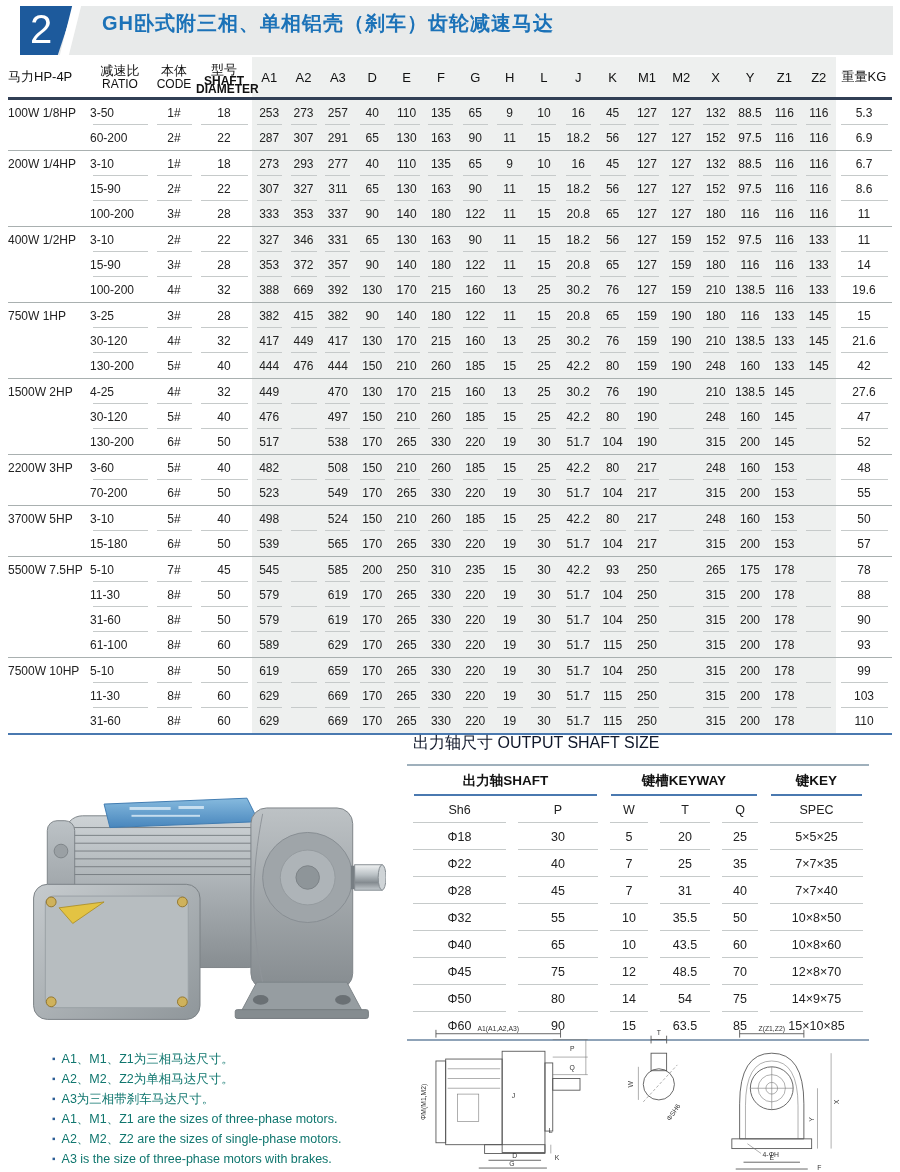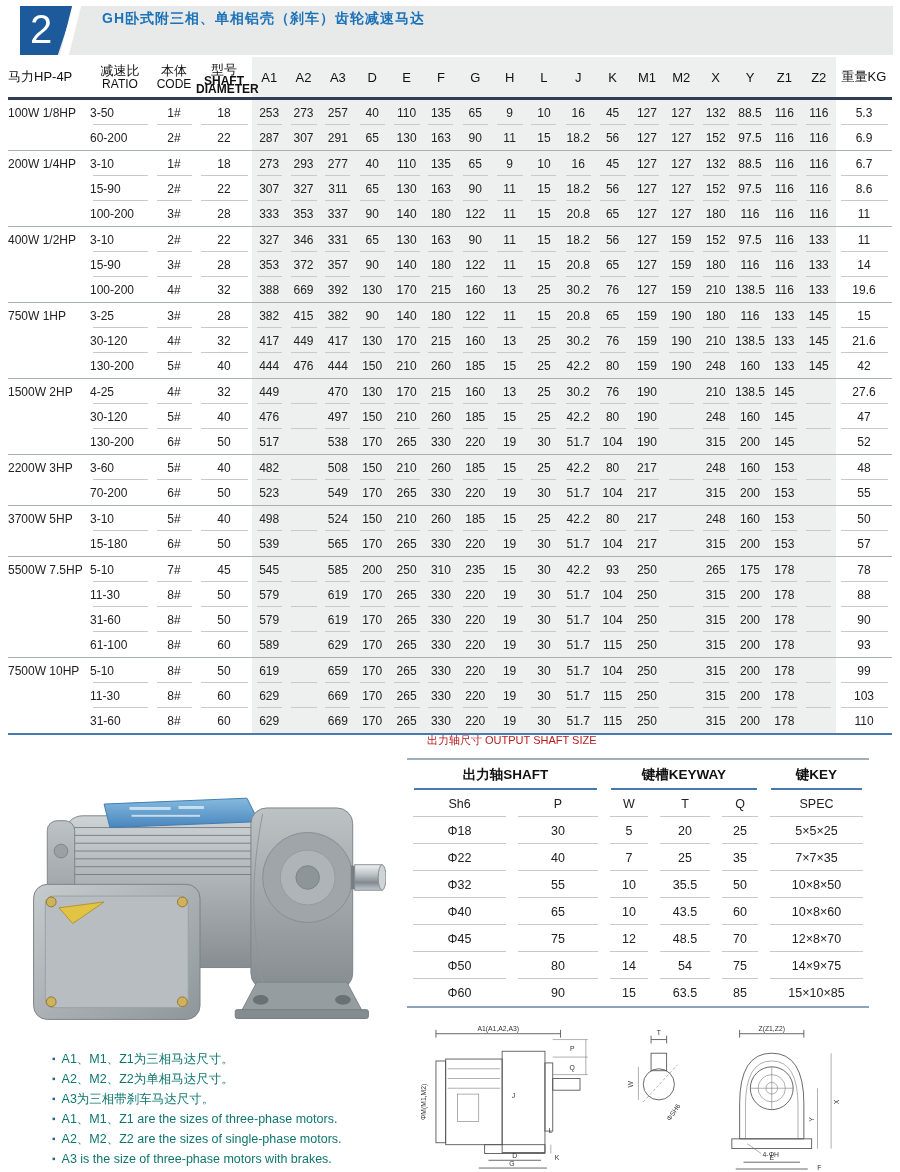--- a/index.html
+++ b/index.html
@@ -5,21 +5,21 @@
   html,body{margin:0;padding:0;background:#ffffff;}
   .page{position:relative;width:900px;height:1172px;background:#fff;overflow:hidden;
         font-family:"Liberation Sans","DejaVu Sans",sans-serif;color:#222;}
 
   
   .top-band{position:absolute;left:20px;top:6px;width:873px;height:49px;background:#e8eaea;}
   .num-box{position:absolute;left:0;top:0;width:54px;height:49px;background:#1d5a9c;
            clip-path:polygon(0 0,100% 0,70% 100%,0 100%);color:#fff;font-size:40px;
            line-height:46px;padding-left:10px;box-sizing:border-box;}
   .band-slash{position:absolute;left:46px;top:0;width:9px;height:49px;background:#fff;transform:skewX(-14deg);}
-  .title-zh{position:absolute;left:82px;top:4px;font-size:14px;font-weight:bold;color:#1b72b8;letter-spacing:1px;}
+  .title-zh{position:absolute;left:82px;top:4px;font-size:20px;font-weight:bold;color:#1b72b8;letter-spacing:1px;}
   .title-en{position:absolute;left:82px;top:29px;font-size:11px;color:#2b2b2b;}
 
   
   .spec-table{position:absolute;left:8px;top:57px;width:884px;border-collapse:collapse;
               table-layout:fixed;font-size:12px;border-bottom:2px solid #4a79b0;}
   .spec-table th{font-weight:normal;border-bottom:3px solid #313f55;height:40px;
                  vertical-align:middle;color:#111;font-size:13px;padding:0;}
   .spec-table th.dim,.spec-table td.dim{background-color:#eef0ef;}
   .spec-table th .l1{display:block;font-size:13px;line-height:15px;}
   .spec-table th .l2{display:block;font-size:12px;line-height:13px;}
@@ -35,21 +35,21 @@
   .spec-table td.ratio{text-align:left;padding-left:2px;}
   .spec-table td.power{text-align:left;background-image:none;border-bottom:1px solid #a9b0b0;
       vertical-align:top;padding-top:6px;font-size:12px;}
   .spec-table tr.gend td{background-image:none;border-bottom:1px solid #a9b0b0;}
 
   
   .lower{position:absolute;left:0;top:722px;width:900px;height:450px;}
   .photo{position:absolute;left:14px;top:50px;width:372px;height:255px;}
 
   .shaft-sec{position:absolute;left:407px;top:11px;width:468px;}
-  .shaft-title{font-size:11px;color:#b91c1c;margin:0 0 10px 20px;}
+  .shaft-title{font-size:16px;color:#0f172a;margin:0 0 10px 6px;}
   .shaft-table{width:462px;border-collapse:collapse;table-layout:fixed;
                border-top:2px solid #9fb0bc;border-bottom:2px solid #8fa3b8;font-size:12.5px;}
   .shaft-table th{font-weight:bold;color:#111;padding:0;height:30px;
       background-image:linear-gradient(#4a79b0,#4a79b0);background-repeat:no-repeat;
       background-size:calc(100% - 14px) 2px;background-position:center bottom;font-size:13.5px;}
   .shaft-table td{text-align:center;height:27px;padding:0;
       background-image:linear-gradient(#c6caca,#c6caca);background-repeat:no-repeat;
       background-size:calc(100% - 12px) 1px;background-position:center bottom;}
   .shaft-table tr.last td{background-image:none;}
   .sh-c1{width:105px;}.sh-c2{width:92px;}.sh-c3{width:50px;}.sh-c4{width:62px;}.sh-c5{width:48px;}.sh-c6{width:105px;}
@@ -822,20 +822,28 @@
             </tr>
             <tr>
               <td>Φ22</td>
               <td>40</td>
               <td>7</td>
               <td>25</td>
               <td>35</td>
               <td>7×7×35</td>
             </tr>
             <tr>
+              <td>Φ28</td>
+              <td>45</td>
+              <td>7</td>
+              <td>31</td>
+              <td>40</td>
+              <td>7×7×40</td>
+            </tr>
+            <tr>
               <td>Φ32</td>
               <td>55</td>
               <td>10</td>
               <td>35.5</td>
               <td>50</td>
               <td>10×8×50</td>
             </tr>
             <tr>
               <td>Φ40</td>
               <td>65</td>

